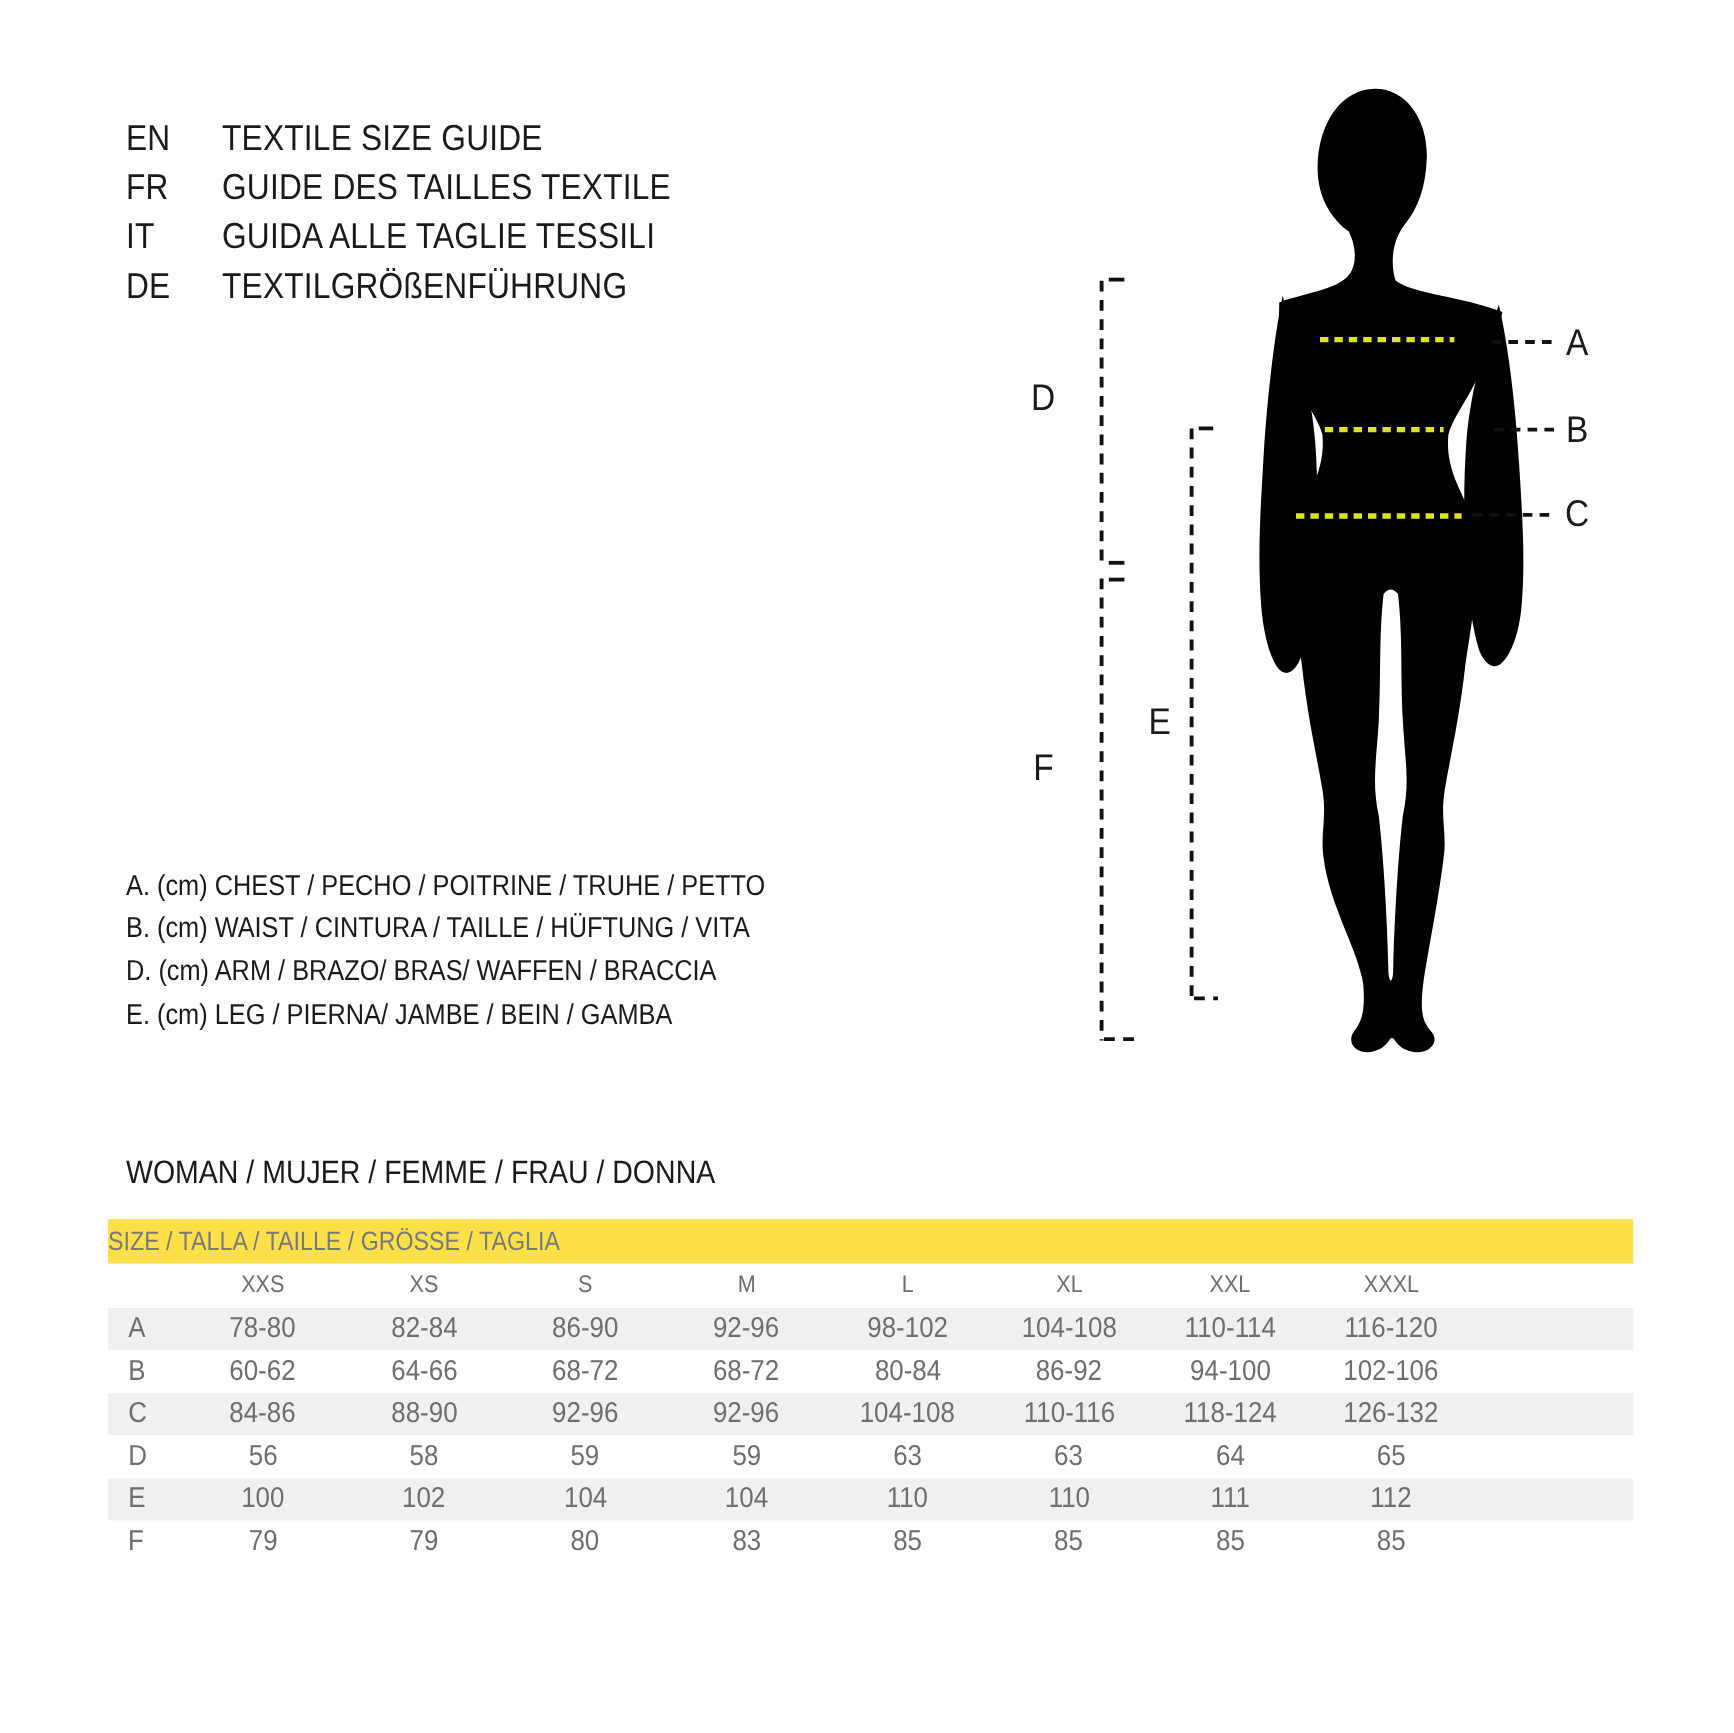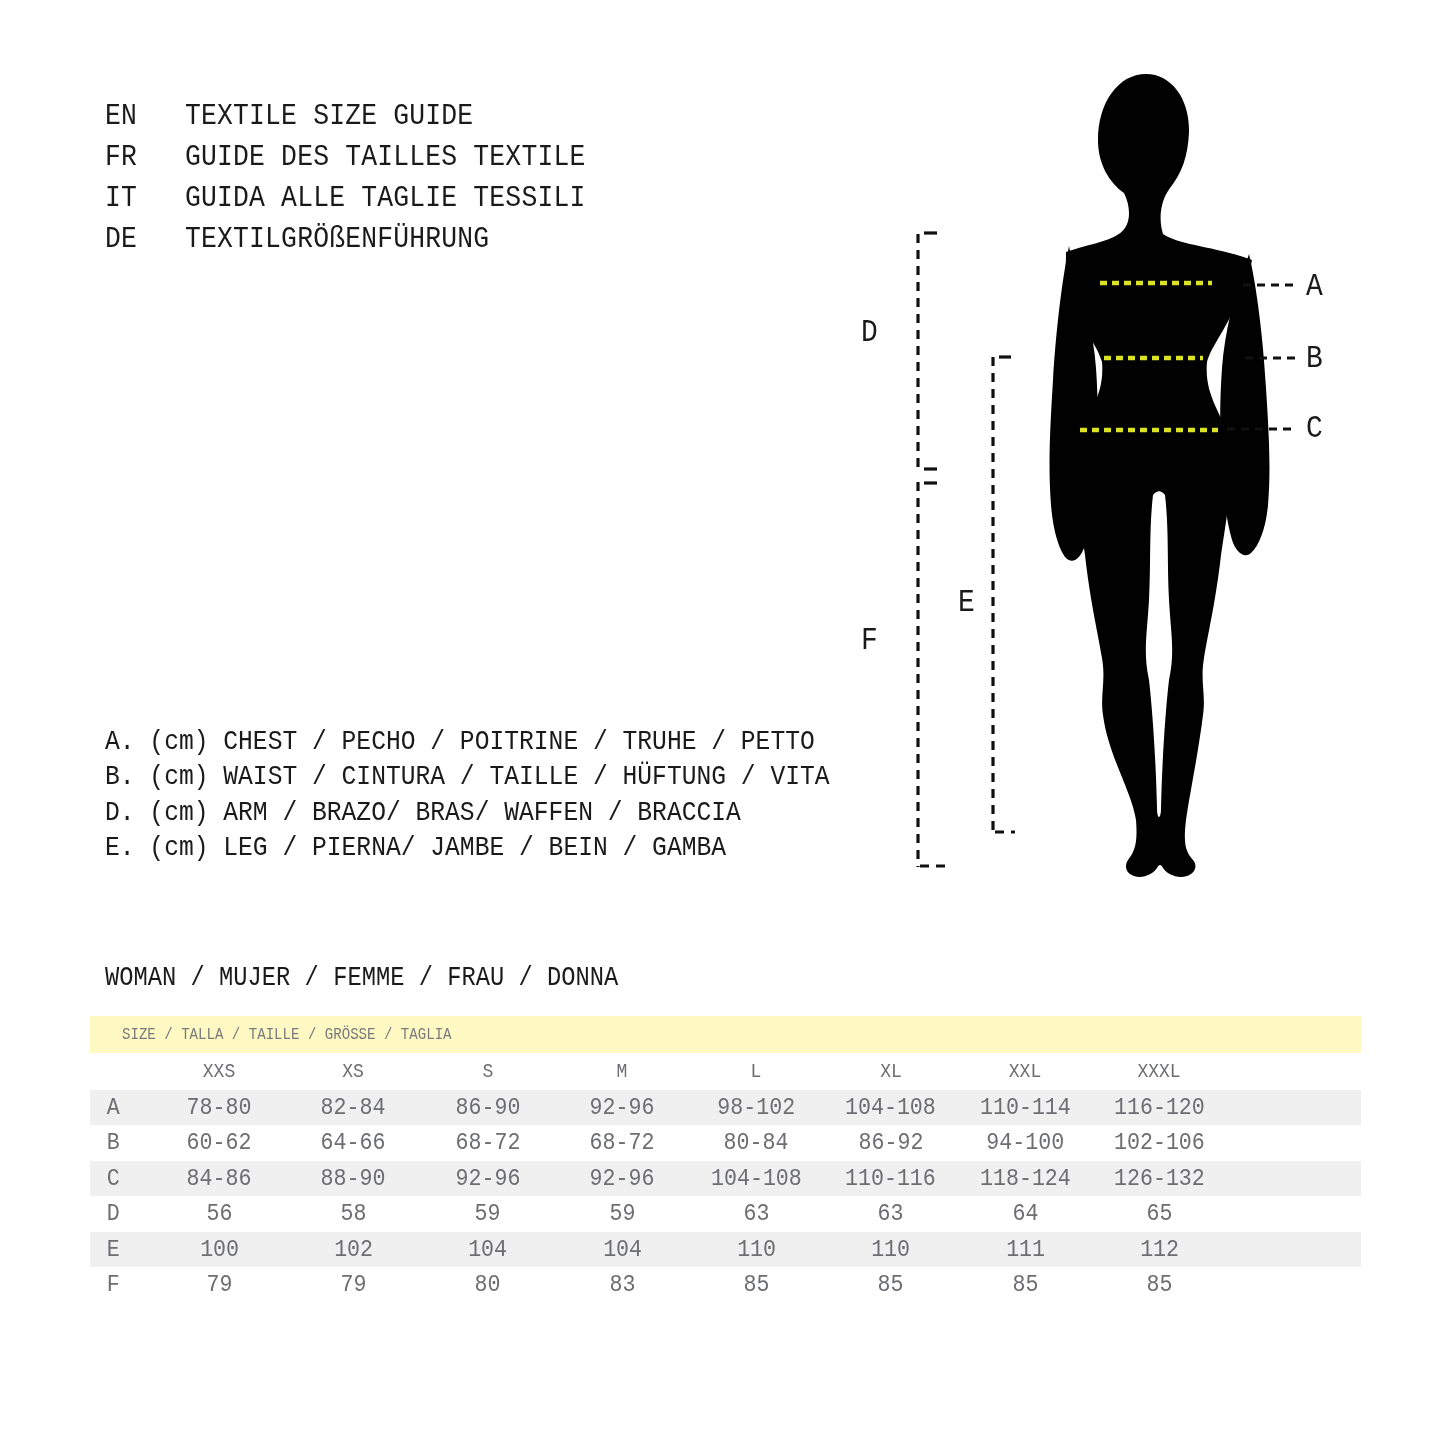--- a/index.html
+++ b/index.html
@@ -1,40 +1,40 @@
 <!DOCTYPE html>
 <html><head>
 <meta charset="utf-8">
 <style>
   html,body{margin:0;padding:0;background:#ffffff;}
   body{
     width:1445px;height:1444px;position:relative;overflow:hidden;
     font-family:"Liberation Sans", sans-serif;color:#1a1a1a;
     -webkit-font-smoothing:antialiased;
   }
-  .canvas{position:absolute;inset:0;width:1445px;height:1444px;font-family:Liberation Mono, monospace;}
+  .canvas{position:absolute;inset:0;width:1445px;height:1444px;}
   .cond{display:inline-block;transform:scaleX(0.88);transform-origin:0 50%;white-space:nowrap;}
   .condc{display:inline-block;transform:scaleX(0.90);transform-origin:50% 50%;white-space:nowrap;}
 
   
   .lang-block{position:absolute;left:105px;top:95px;}
   .lang-row{display:flex;height:41px;align-items:center;font-size:30px;font-weight:500;letter-spacing:0.2px;}
   .lang-row .code{width:80px;flex:0 0 80px;}
 
   
   .desc-block{position:absolute;left:105px;top:721px;}
-  .desc-line{height:35.6px;display:flex;align-items:flex-end;font-size:28px;font-weight:500;}
+  .desc-line{height:35.6px;display:flex;align-items:center;font-size:24px;font-weight:500;}
 
   
   .gender-line{position:absolute;left:105px;top:961px;font-size:27px;font-weight:500;height:32px;display:flex;align-items:flex-end;}
 
   
   .size-table{position:absolute;left:90px;top:1016px;width:1271px;}
-  .size-bar{height:37px;background:#fef9c3;display:flex;align-items:center;padding-left:32px;box-sizing:border-box;
-            font-size:16px;color:#78797b;font-weight:500;}
+  .size-bar{height:37px;background:#fde047;display:flex;align-items:center;padding-left:0;box-sizing:border-box;
+            font-size:22px;color:#78797b;font-weight:500;}
   .trow{display:grid;grid-template-columns:62px repeat(9,1fr);align-items:center;height:35.5px;
         font-size:24px;color:#6d6e71;text-align:center;}
   .trow.sizes{height:36.5px;font-size:20px;}
   .trow .rl{text-align:left;padding-left:16px;}
   .trow.alt{background:#f0f0f1;}
 
   
   .fig-letter{position:absolute;width:36px;height:36px;display:flex;align-items:center;justify-content:center;
               font-size:31px;font-weight:500;color:#1a1a1a;}
 

